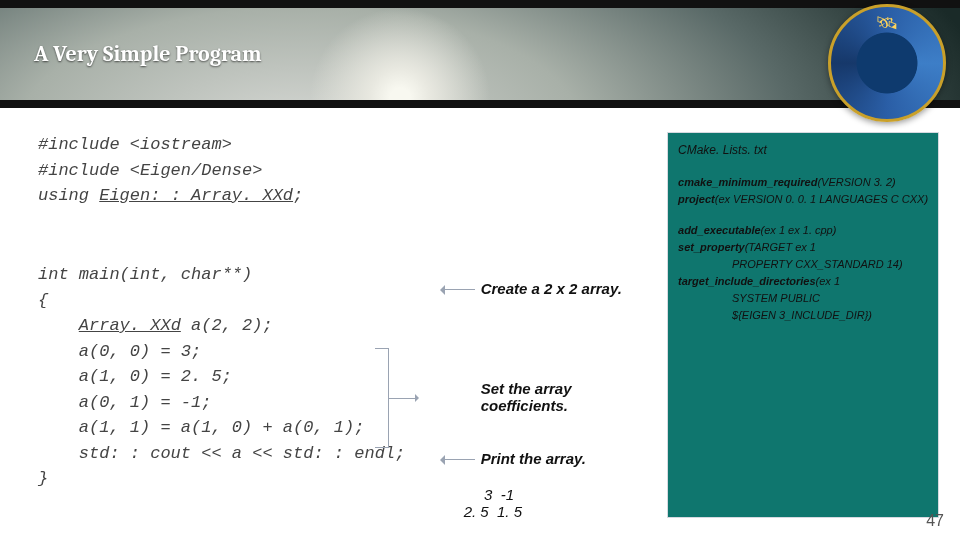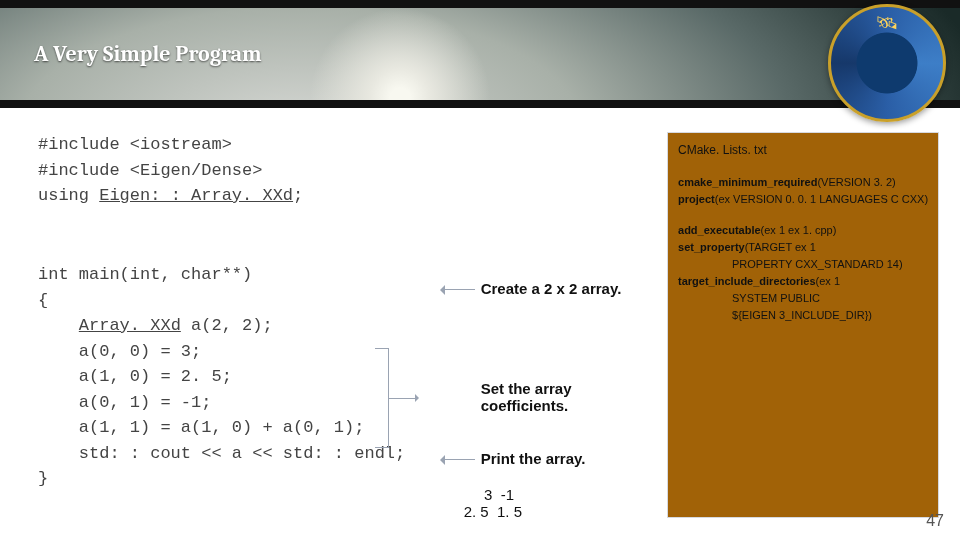--- a/index.html
+++ b/index.html
@@ -43,20 +43,21 @@
     position: relative;
   }
   .logo .sat {
     position: absolute; top: 8px; left: 50%; transform: translateX(-50%);
     font-size: 18px; color: #ffd45a;
   }
   .content {
     display: flex; gap: 2px;
     padding: 24px 21px 10px 38px;
     height: 420px;
+    font-style: italic;
   }
   .left {
     width: 400px;
     font-family: "Courier New", monospace;
     font-size: 17px;
     line-height: 1.5;
     color: #444;
   }
   .underline { text-decoration: underline; text-align: right; }
   .block2 { margin-top: 28px; white-space: pre; }
@@ -95,21 +96,21 @@
     border: 4px solid transparent; border-left-color: #9aa3b2;
   }
   .output {
     position: absolute; bottom: -2px; left: 33px;
     font-family: Arial, sans-serif; font-size: 15px; font-weight: 400; color: #111;
     white-space: pre;
     text-align: center;
   }
   .right {
     width: 278px;
-    background: #a16207;
+    background: #0f766e;
     border: 1px solid #d6d9e0;
     padding: 8px 8px 10px 10px;
     font-family: Arial, sans-serif;
     font-size: 11px;
     line-height: 1.55;
     color: #111;
   }
   .right .fname { font-size: 12px; margin-bottom: 14px; }
   .right .grp { margin-bottom: 14px; white-space: pre-wrap; }
   .right b { font-weight: 700; }

